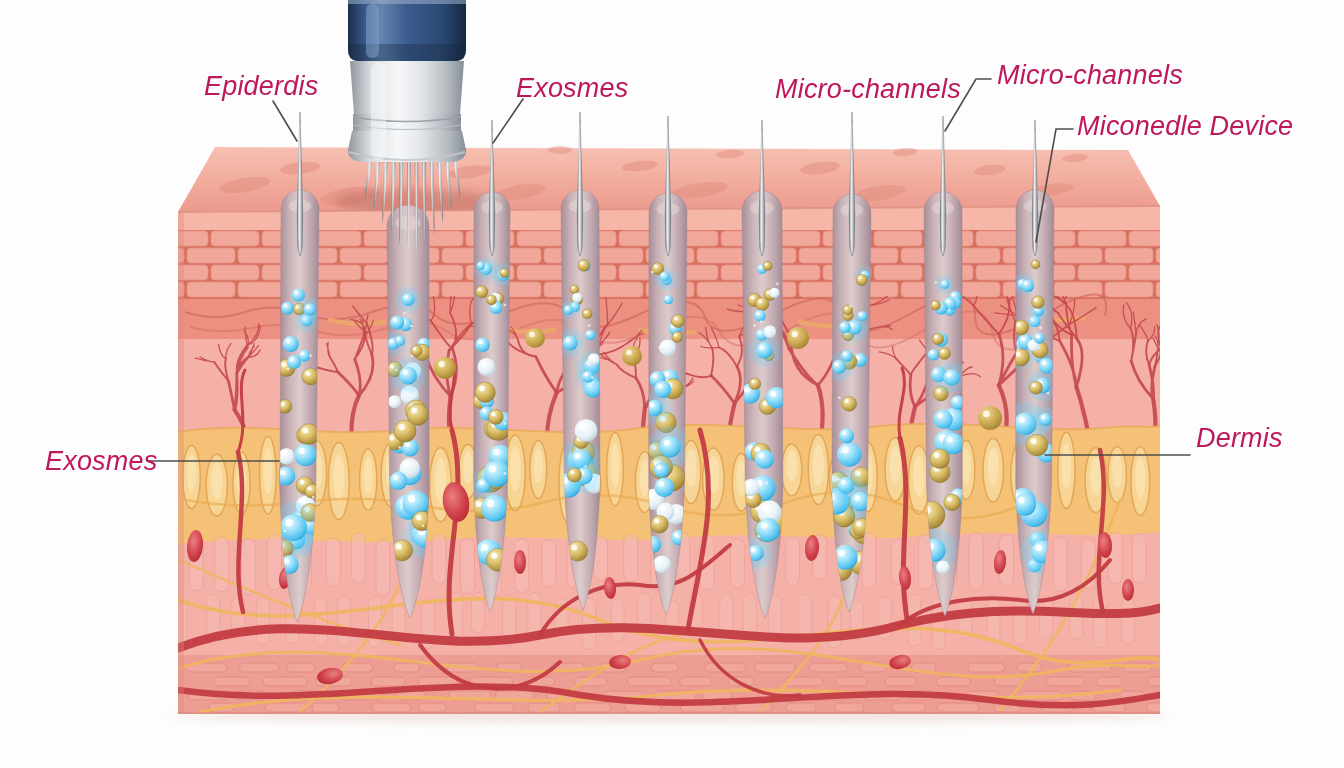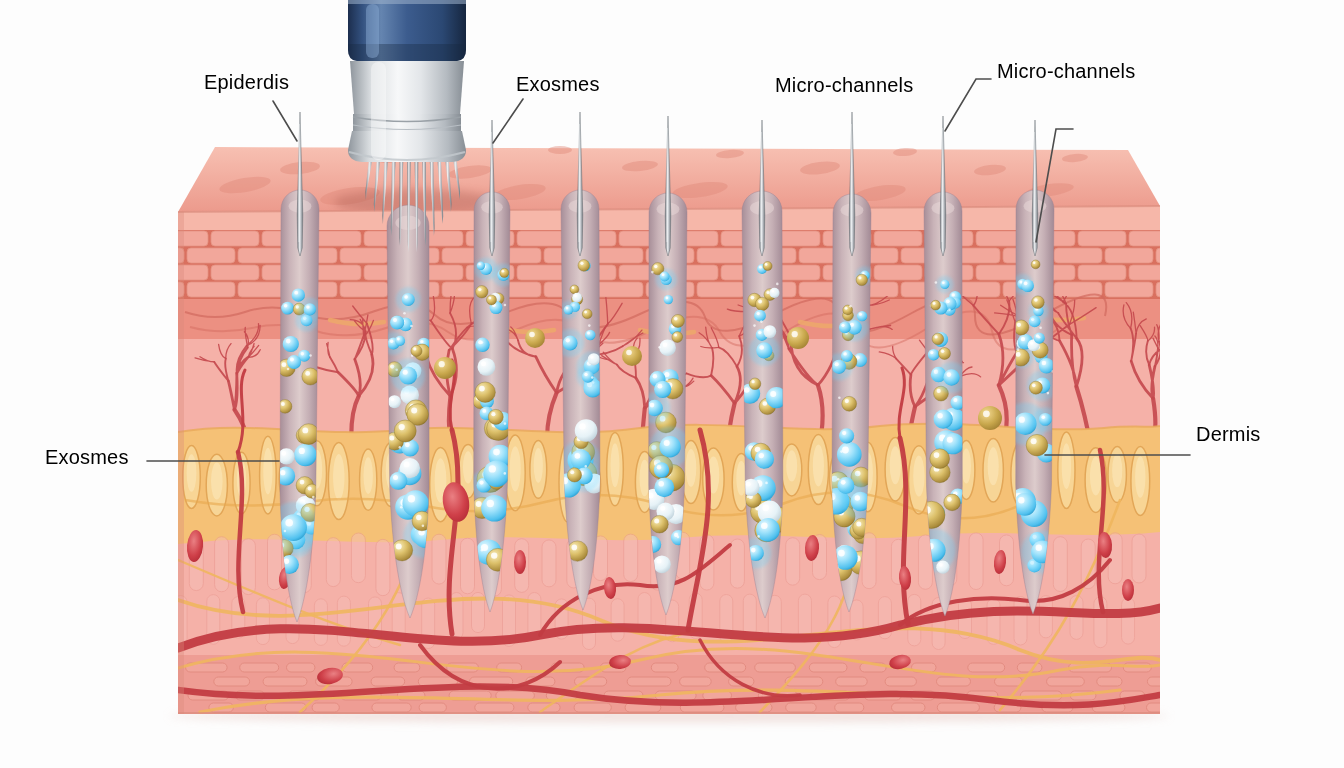--- a/index.html
+++ b/index.html
@@ -1,20 +1,20 @@
 <!DOCTYPE html>
 <html><head>
 <meta charset="utf-8">
 <style>
   html,body{margin:0;padding:0;background:#ffffff;}
   #stage{position:relative;width:1344px;height:768px;background:#fdfdfd;overflow:hidden;
          font-family:"Liberation Sans",sans-serif;}
   #art{position:absolute;left:0;top:0;}
-  .lbl{position:absolute;font-size:20px;color:#000000;line-height:1.05;white-space:nowrap;
-       letter-spacing:0.2px;}
+  .lbl{position:absolute;font-size:27px;color:#be185d;line-height:1.05;white-space:nowrap;
+       letter-spacing:0.2px;font-style:italic;}
 </style>
 </head>
 <body>
 
 <div id="stage">
   <svg id="art" width="1344" height="768" viewBox="0 0 1344 768">
       <defs>
 <linearGradient id="capGrad" x1="0" y1="0" x2="1" y2="0">
  <stop offset="0" stop-color="#1c2e4e"></stop>
           <stop offset="0.12" stop-color="#33517f"></stop>
@@ -1214,15 +1214,16 @@
       <path d="M 991,79 L 976,79 L 945,131" fill="none" stroke="#4d4d4d" stroke-width="1.6" stroke-linecap="round"></path>
       <path d="M 1073,129 L 1056,129 L 1036,242" fill="none" stroke="#4d4d4d" stroke-width="1.6" stroke-linecap="round"></path>
       <path d="M 147,461 L 279,461" fill="none" stroke="#4d4d4d" stroke-width="1.6" stroke-linecap="round"></path>
       <path d="M 1045,455 L 1190,455" fill="none" stroke="#4d4d4d" stroke-width="1.6" stroke-linecap="round"></path>
     </svg>
 
   <div class="lbl" style="left:204px;top:72px">Epiderdis</div>
   <div class="lbl" style="left:516px;top:74px">Exosmes</div>
   <div class="lbl" style="left:775px;top:75px">Micro-channels</div>
   <div class="lbl" style="left:997px;top:61px">Micro-channels</div>
+  <div class="lbl" style="left:1077px;top:112px">Miconedle Device</div>
   <div class="lbl" style="left:45px;top:447px">Exosmes</div>
   <div class="lbl" style="left:1196px;top:424px">Dermis</div>
 </div>
 
 </body></html>

